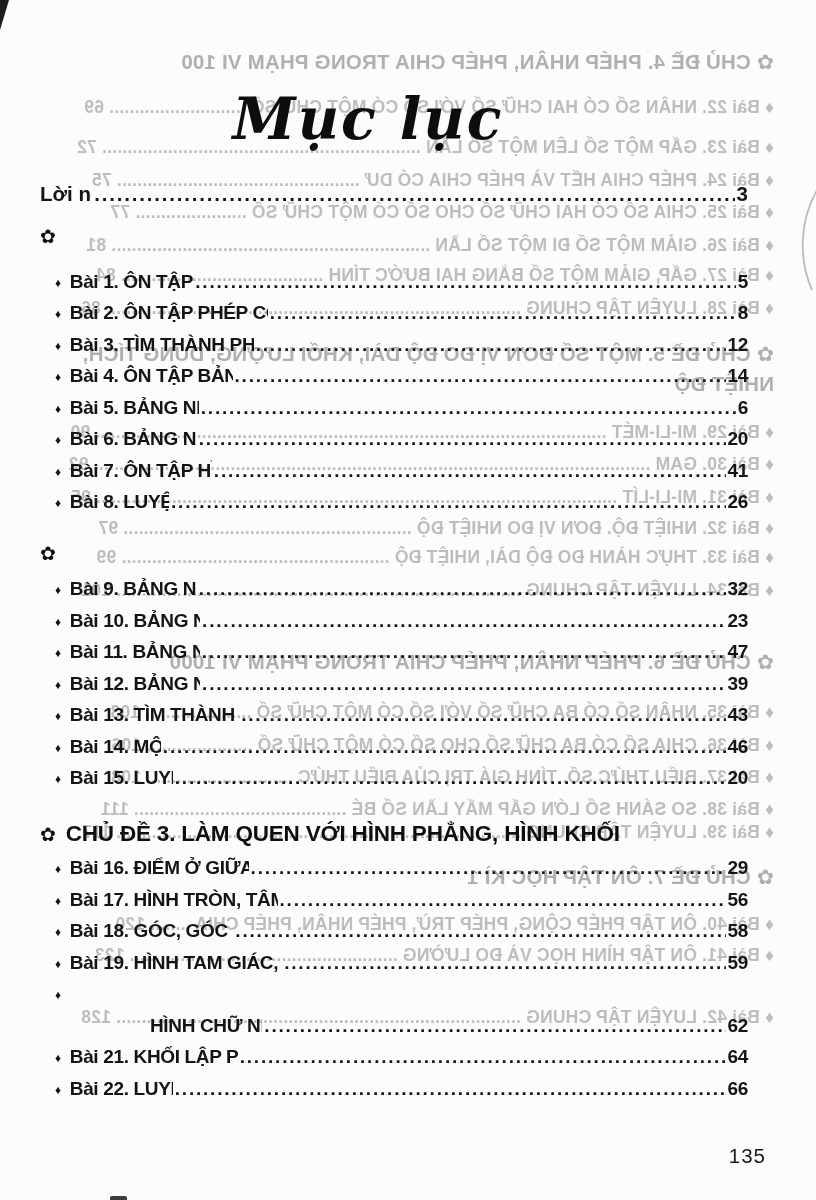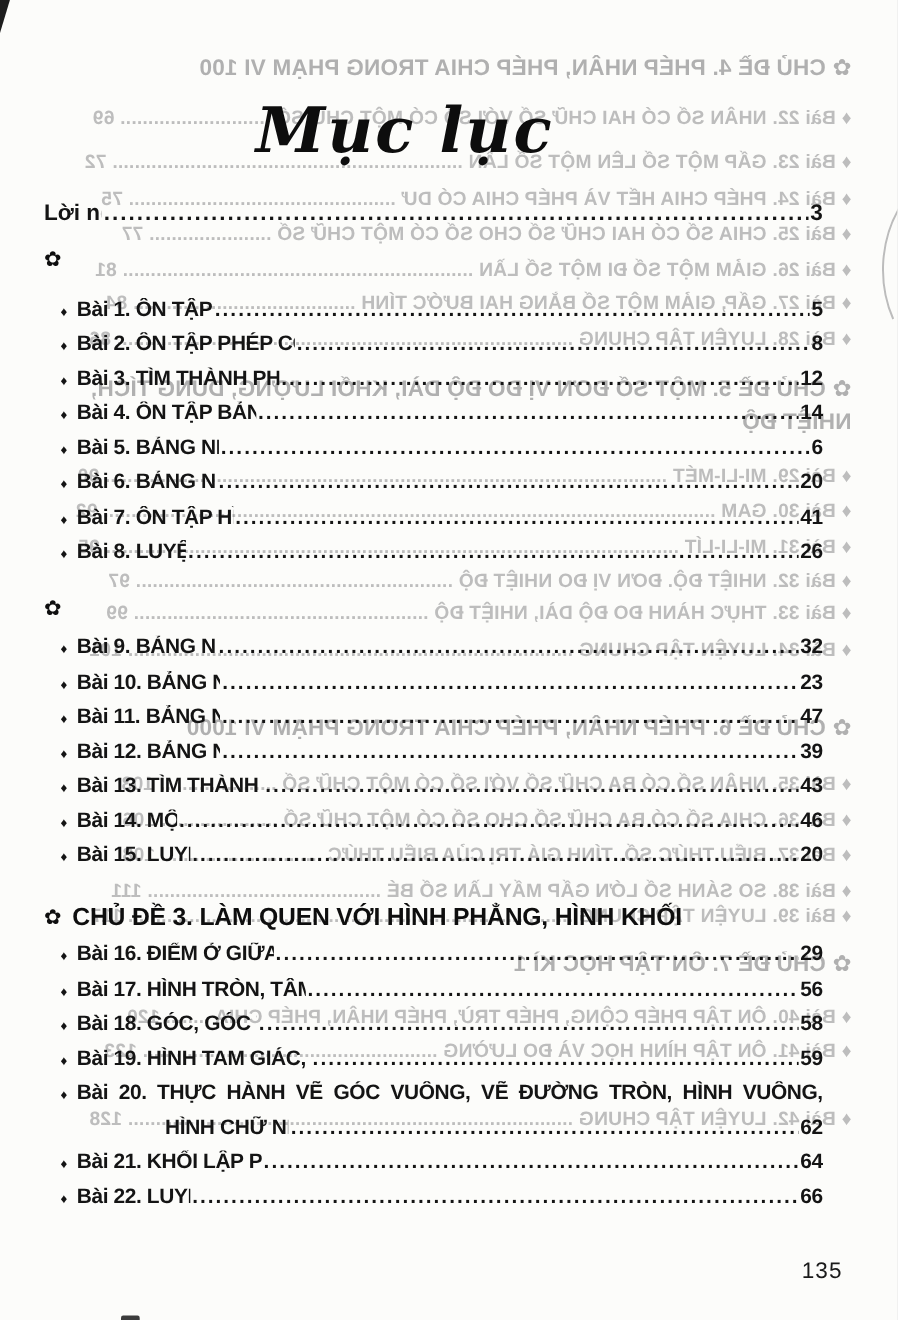--- a/index.html
+++ b/index.html
@@ -237,21 +237,20 @@
               <span class="pagenum">58</span>
             </div>
             <div class="toc-row item">
               <span class="bullet">♦</span>
               <span class="label">Bài 19. HÌNH TAM GIÁC, HÌNH TỨ GIÁC.HÌNH CHỮ NHẬT, HÌNH VUÔNG</span>
               <span class="leader"></span>
               <span class="pagenum">59</span>
             </div>
             <div class="toc-row item two-first">
               <span class="bullet">♦</span>
-              <span class="label just">Bài 20. THỰC HÀNH VẼ GÓC VUÔNG, VẼ ĐƯỜNG TRÒN, HÌNH VUÔNG,</span>
             </div>
             <div class="toc-row item cont">
               <span class="label">HÌNH CHỮ NHẬT VÀ VẼ TRANG TRÍ</span>
               <span class="leader"></span>
               <span class="pagenum">62</span>
             </div>
             <div class="toc-row item">
               <span class="bullet">♦</span>
               <span class="label">Bài 21. KHỐI LẬP PHƯƠNG, KHỐI HỘP CHỮ NHẬT</span>
               <span class="leader"></span>

